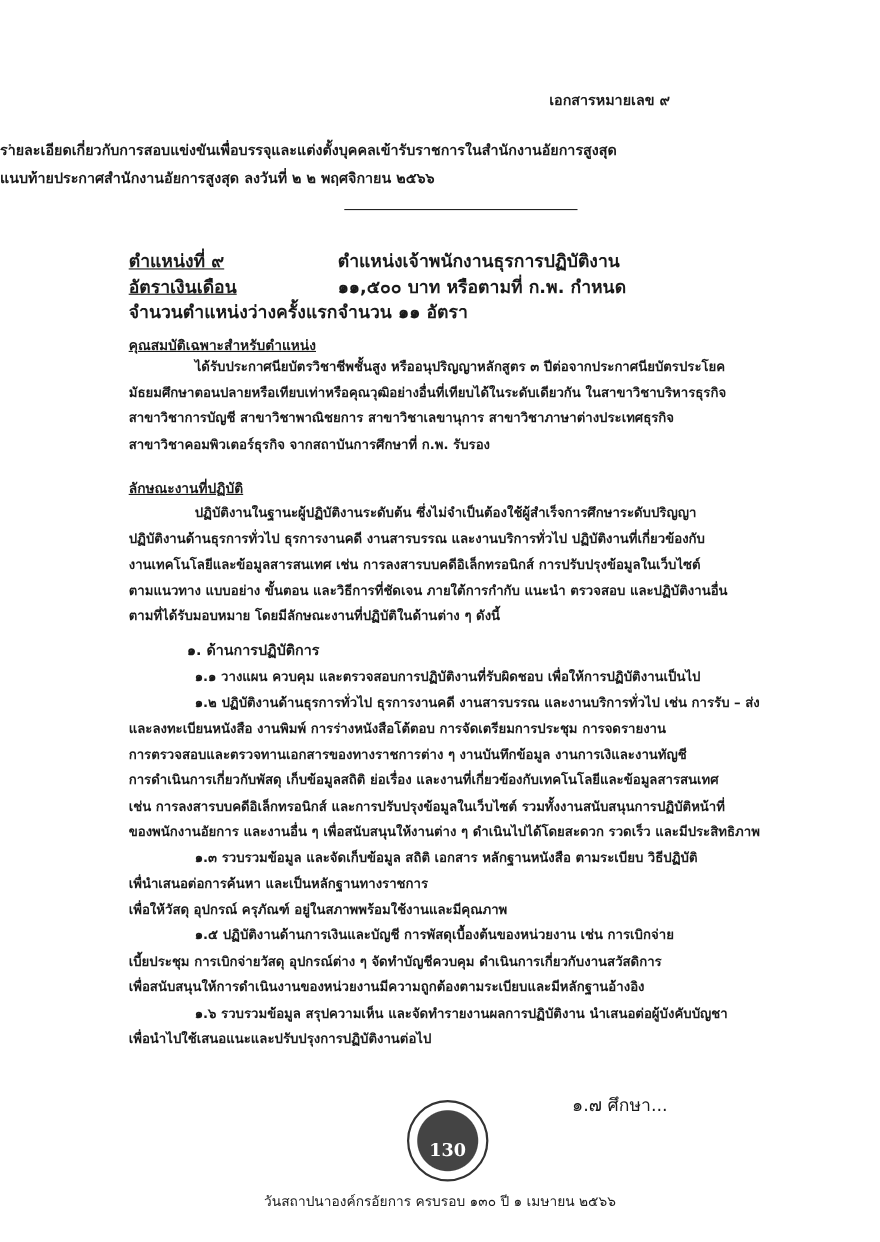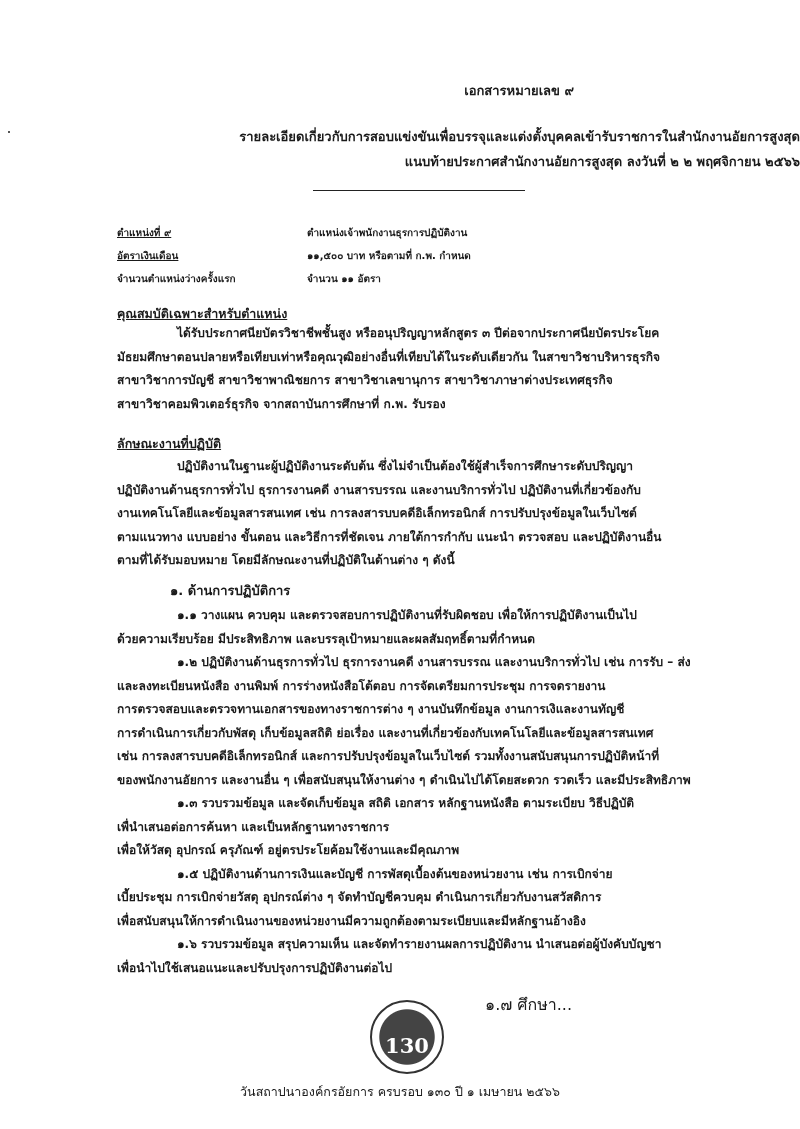--- a/index.html
+++ b/index.html
@@ -1,36 +1,36 @@
 <!DOCTYPE html>
 <html><head>
   <meta charset="utf-8">
   <style>
     html, body { margin: 0; padding: 0; background: #ffffff; }
     body { width: 800px; height: 1129px; position: relative; overflow: hidden;
       font-family: "DejaVu Sans", "Liberation Sans", sans-serif; color: #1a1a1a; }
-    .page { position: absolute; left: 0; top: 0; width: 660px; height: 1129px; }
+    .page { position: absolute; left: 0; top: 0; width: 660px; height: 1129px; padding-left: 35px; }
     .docno { position: absolute; right: 86px; top: 80px; font-size: 13px; font-weight: bold; }
-    .title { position: absolute; left: 0; width: 800px; text-align: right; font-size: 13px; font-weight: bold; }
+    .title { position: absolute; left: 0; width: 800px; text-align: left; font-size: 13px; font-weight: bold; }
     .t1 { top: 126px; }
     .t2 { top: 151px; }
     .rule { position: absolute; left: 313px; top: 190px; width: 212px; border-top: 1.5px solid #222; }
-    .row { position: absolute; left: 117px; font-size: 10px; font-weight: bold; }
+    .row { position: absolute; left: 117px; font-size: 16px; font-weight: bold; }
     .row .k { display: inline-block; width: 190px; }
     .row .k.u { text-decoration: underline; }
     .r1 { top: 225px; } .r2 { top: 248px; } .r3 { top: 271px; }
     .sec { position: absolute; left: 117px; font-size: 12.5px; font-weight: bold; text-decoration: underline; }
     .p { position: absolute; left: 117px; width: 586px; font-size: 12px; line-height: 23.5px; text-align: justify; font-weight: bold; }
     .p .ln { display: block; white-space: nowrap; overflow: hidden; }
     .ind { padding-left: 60px; }
     .h1 { position: absolute; left: 170px; top: 580px; font-size: 13px; font-weight: bold; }
     .cont { position: absolute; right: 88px; top: 992px; font-size: 16px; }
     .logo { position: absolute; left: 370px; top: 1000px; width: 70px; height: 70px; border-radius: 50%;
       border: 2px solid #333; display: flex; align-items: center; justify-content: center; background: radial-gradient(circle, #444 0 55%, #fff 57% 100%); }
-    .logo span { color: #fff; font-weight: bold; font-size: 21px; font-family: "DejaVu Serif", serif; margin-top: 16px; }
+    .logo span { color: #fff; font-weight: bold; font-size: 16px; font-family: "DejaVu Serif", serif; margin-top: 16px; }
     .footer { position: absolute; left: 0; width: 800px; top: 1082px; text-align: center; font-size: 12.5px; }
     .dot { position: absolute; left: 8px; top: 131px; width: 2px; height: 2px; background: #555; }
   </style>
 </head>
 <body>
 
 <div class="page">
   <div class="dot"></div>
   <div class="docno">เอกสารหมายเลข ๙</div>
   <div class="title t1">รายละเอียดเกี่ยวกับการสอบแข่งขันเพื่อบรรจุและแต่งตั้งบุคคลเข้ารับราชการในสำนักงานอัยการสูงสุด</div>
@@ -61,30 +61,29 @@
     <span class="ln">ปฏิบัติงานด้านธุรการทั่วไป ธุรการงานคดี งานสารบรรณ และงานบริการทั่วไป ปฏิบัติงานที่เกี่ยวข้องกับ</span>
     <span class="ln">งานเทคโนโลยีและข้อมูลสารสนเทศ เช่น การลงสารบบคดีอิเล็กทรอนิกส์ การปรับปรุงข้อมูลในเว็บไซต์</span>
     <span class="ln">ตามแนวทาง แบบอย่าง ขั้นตอน และวิธีการที่ชัดเจน ภายใต้การกำกับ แนะนำ ตรวจสอบ และปฏิบัติงานอื่น</span>
     <span class="ln">ตามที่ได้รับมอบหมาย โดยมีลักษณะงานที่ปฏิบัติในด้านต่าง ๆ ดังนี้</span>
   </div>
 
   <div class="h1">๑. ด้านการปฏิบัติการ</div>
 
   <div class="p" style="top:604px">
     <span class="ln ind">๑.๑ วางแผน ควบคุม และตรวจสอบการปฏิบัติงานที่รับผิดชอบ เพื่อให้การปฏิบัติงานเป็นไป</span>
-    <span class="ln">ด้วยความเรียบร้อย มีประสิทธิภาพ และบรรลุเป้าหมายและผลสัมฤทธิ์ตามที่กำหนด</span>
     <span class="ln ind">๑.๒ ปฏิบัติงานด้านธุรการทั่วไป ธุรการงานคดี งานสารบรรณ และงานบริการทั่วไป เช่น การรับ – ส่ง</span>
     <span class="ln">และลงทะเบียนหนังสือ งานพิมพ์ การร่างหนังสือโต้ตอบ การจัดเตรียมการประชุม การจดรายงาน</span>
     <span class="ln">การตรวจสอบและตรวจทานเอกสารของทางราชการต่าง ๆ งานบันทึกข้อมูล งานการเงิและงานทัญชี</span>
     <span class="ln">การดำเนินการเกี่ยวกับพัสดุ เก็บข้อมูลสถิติ ย่อเรื่อง และงานที่เกี่ยวข้องกับเทคโนโลยีและข้อมูลสารสนเทศ</span>
     <span class="ln">เช่น การลงสารบบคดีอิเล็กทรอนิกส์ และการปรับปรุงข้อมูลในเว็บไซต์ รวมทั้งงานสนับสนุนการปฏิบัติหน้าที่</span>
     <span class="ln">ของพนักงานอัยการ และงานอื่น ๆ เพื่อสนับสนุนให้งานต่าง ๆ ดำเนินไปได้โดยสะดวก รวดเร็ว และมีประสิทธิภาพ</span>
     <span class="ln ind">๑.๓ รวบรวมข้อมูล และจัดเก็บข้อมูล สถิติ เอกสาร หลักฐานหนังสือ ตามระเบียบ วิธีปฏิบัติ</span>
     <span class="ln">เพื่นำเสนอต่อการค้นหา และเป็นหลักฐานทางราชการ</span>
-    <span class="ln">เพื่อให้วัสดุ อุปกรณ์ ครุภัณฑ์ อยู่ตรประโยค้อมใช้งานและมีคุณภาพ</span>
+    <span class="ln">เพื่อให้วัสดุ อุปกรณ์ ครุภัณฑ์ อยู่ในสภาพพร้อมใช้งานและมีคุณภาพ</span>
     <span class="ln ind">๑.๕ ปฏิบัติงานด้านการเงินและบัญชี การพัสดุเบื้องต้นของหน่วยงาน เช่น การเบิกจ่าย</span>
     <span class="ln">เบี้ยประชุม การเบิกจ่ายวัสดุ อุปกรณ์ต่าง ๆ จัดทำบัญชีควบคุม ดำเนินการเกี่ยวกับงานสวัสดิการ</span>
     <span class="ln">เพื่อสนับสนุนให้การดำเนินงานของหน่วยงานมีความถูกต้องตามระเบียบและมีหลักฐานอ้างอิง</span>
     <span class="ln ind">๑.๖ รวบรวมข้อมูล สรุปความเห็น และจัดทำรายงานผลการปฏิบัติงาน นำเสนอต่อผู้บังคับบัญชา</span>
     <span class="ln">เพื่อนำไปใช้เสนอแนะและปรับปรุงการปฏิบัติงานต่อไป</span>
   </div>
 
   <div class="cont">๑.๗ ศึกษา...</div>
 
   <div class="logo">

